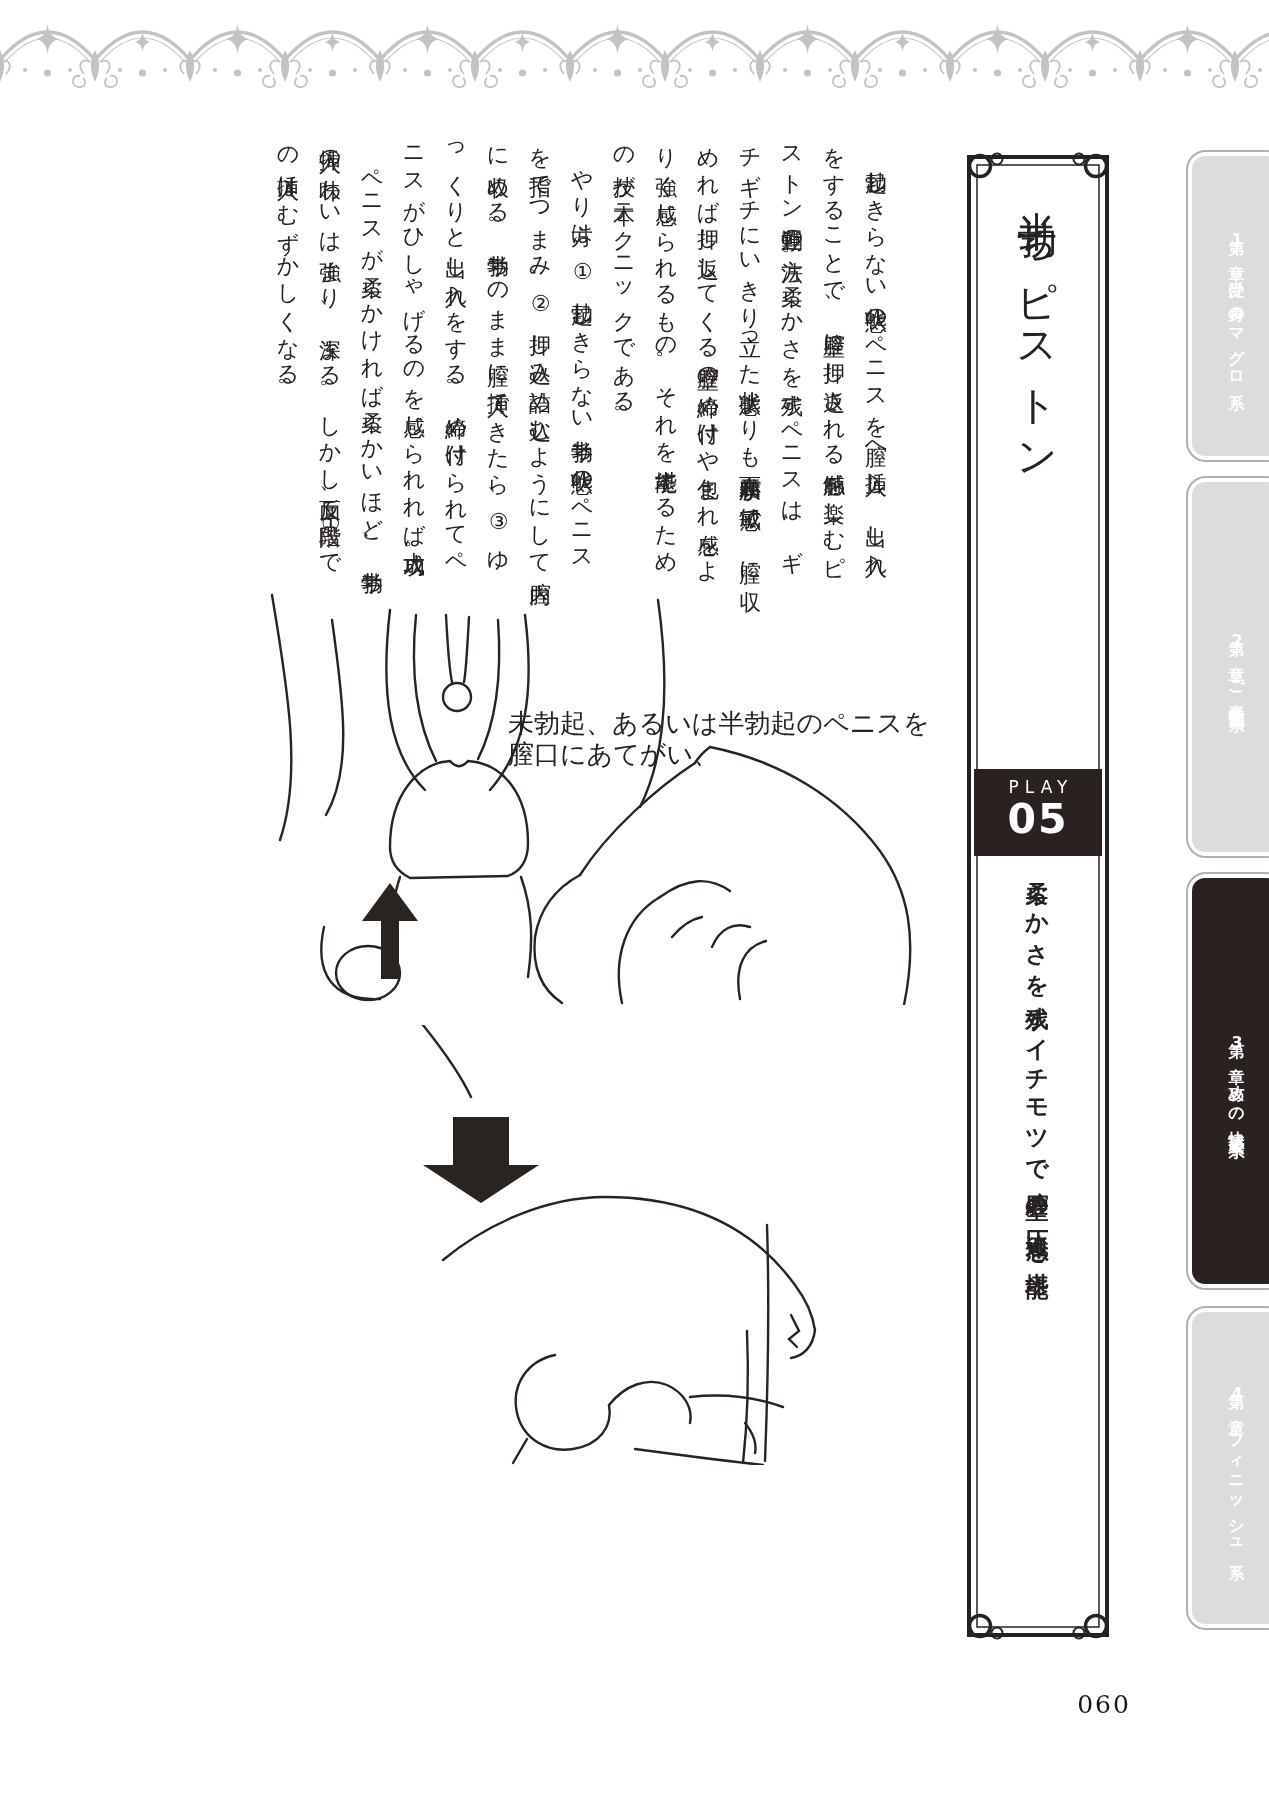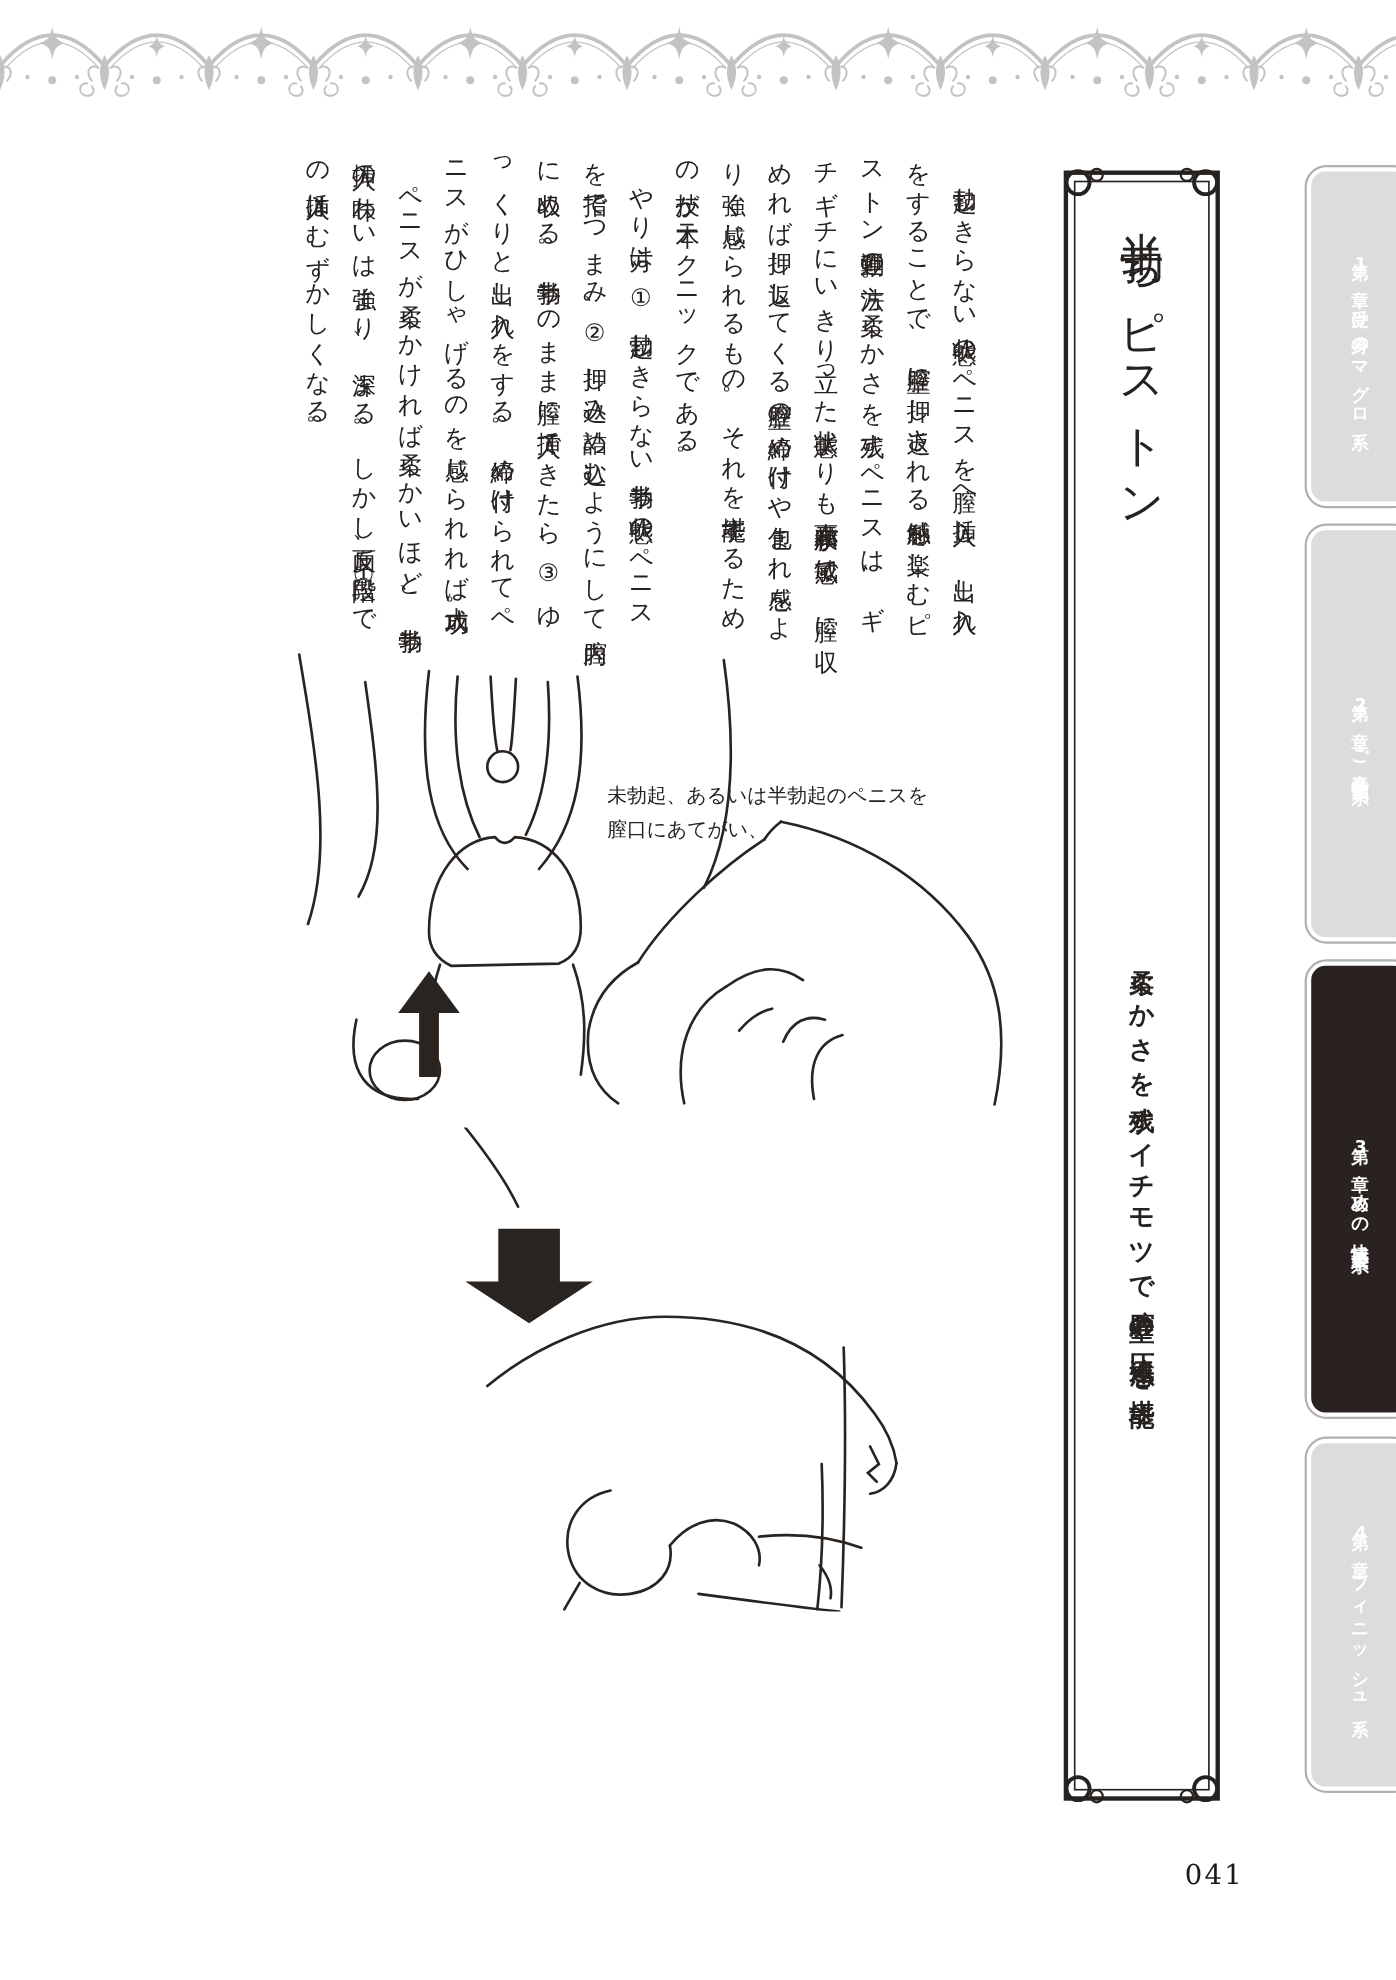--- a/index.html
+++ b/index.html
@@ -12,21 +12,21 @@
   .lace{position:absolute; left:0; top:10px; width:1269px; height:90px;}
   
   .body-text{
     position:absolute; top:132px; left:132px; width:765px; height:452px;
     writing-mode:vertical-rl; font-size:22px; line-height:42px;
     letter-spacing:1.6px; color:#262220;
   }
   .body-text p{margin:0; text-indent:1em;}
   
   .caption{position:absolute; white-space:pre-line; color:#262220;}
-  .caption-top{left:552px; top:708px; font-size:18px; line-height:31px;}
+  .caption-top{left:508px; top:708px; font-size:26px; line-height:31px;}
   .caption-bottom{left:150px; top:1394px; font-size:19.5px; line-height:28.5px;}
   
   .illu{position:absolute;}
   .illu path, .illu circle, .illu ellipse{fill:none; stroke:#2a2421; stroke-width:2.4; stroke-linecap:round;}
   .illu .solid{fill:#2a2421; stroke:none;}
   
   .frame{position:absolute; left:962px; top:150px; width:152px; height:1492px;}
   .frame-deco{position:absolute; left:0; top:0; width:152px; height:1492px;}
   .frame-deco rect{fill:none; stroke:#262220;}
   .frame-deco circle{fill:none; stroke:#262220;}
@@ -199,20 +199,24 @@
       <g>
         <circle cx="18" cy="1476" r="10.5" stroke-width="3.5"></circle>
         <circle cx="35" cy="1483" r="5.5" stroke-width="2"></circle>
       </g>
       <g>
         <circle cx="134" cy="1476" r="10.5" stroke-width="3.5"></circle>
         <circle cx="117" cy="1483" r="5.5" stroke-width="2"></circle>
       </g>
     </svg>
     <div class="frame-title">半勃ちピストン</div>
+    <div class="play-badge">
+      <span class="play-word">PLAY</span>
+      <span class="play-num">05</span>
+    </div>
     <div class="frame-subtitle">柔らかさを残すイチモツで膣壁の圧迫感を堪能</div>
   </div>
 
   <div class="tab tab1">
     <div class="tab-inner">
       <div class="tab-text"><span>第1章</span><span class="tab-name">受け身のマグロ系</span></div>
     </div>
   </div>
   <div class="tab tab2">
     <div class="tab-inner">
@@ -223,15 +227,15 @@
     <div class="tab-inner">
       <div class="tab-text"><span>第3章</span><span class="tab-name">攻めの快感追求系</span></div>
     </div>
   </div>
   <div class="tab tab4">
     <div class="tab-inner">
       <div class="tab-text"><span>第4章</span><span class="tab-name">フィニッシュ系</span></div>
     </div>
   </div>
 
-  <div class="page-number">041</div>
+  <div class="page-number">060</div>
 
 </div>
 
 </body></html>

